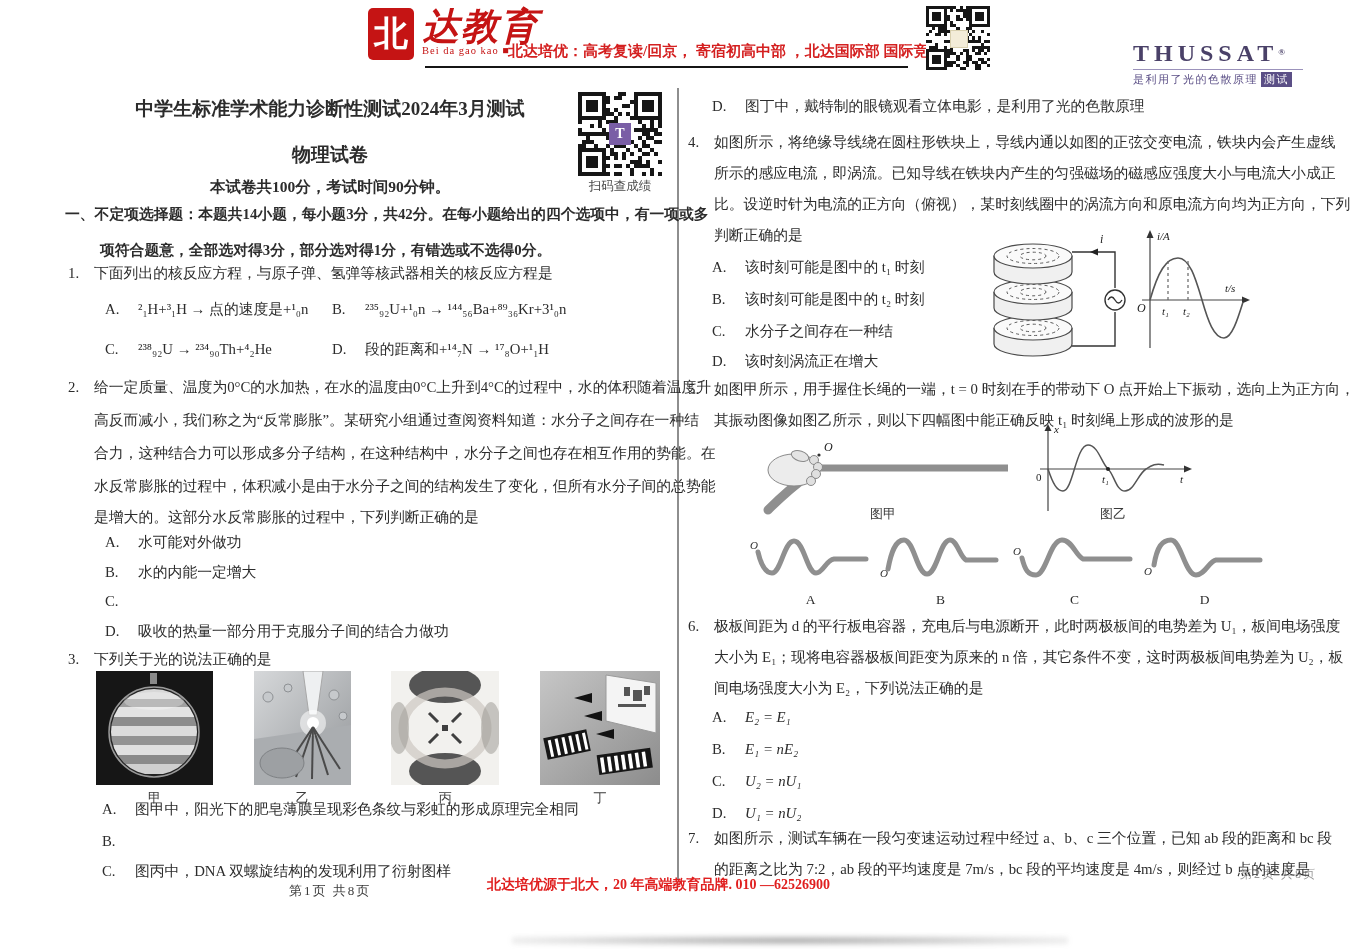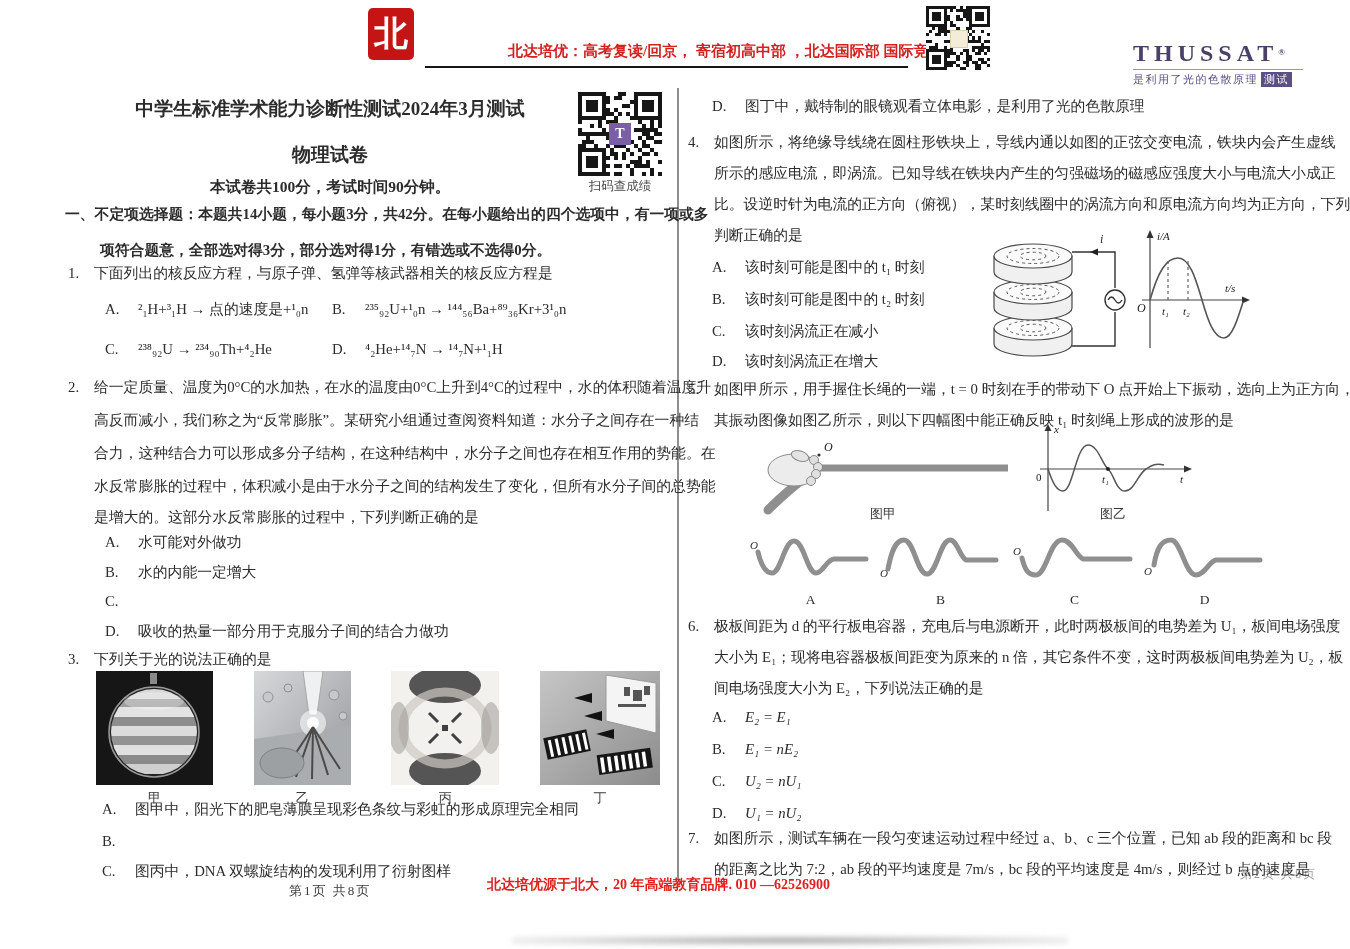--- a/index.html
+++ b/index.html
@@ -40,20 +40,24 @@
   .pageno{font-size:13px;color:#3c3c3c;letter-spacing:2px}
   .blurbar{background:radial-gradient(ellipse at center,rgba(80,80,80,.55),rgba(120,120,120,.18) 65%,transparent);
            filter:blur(2.5px)}
   svg text{font-family:"Liberation Serif","DejaVu Serif",serif}
 </style>
 </head>
 <body>
 
 <div class="abs" style="left:368px;top:8px;display:flex;gap:8px">
   <div class="seal">北</div>
+  <div>
+    <div class="brand">达教育</div>
+    <div class="romaji">Bei da gao kao ■</div>
+  </div>
 </div>
 <div class="abs tagline" style="left:508px;top:42px">北达培优：高考复读/回京， 寄宿初高中部 ，北达国际部 国际竞赛部</div>
 <div class="abs hrule" style="left:425px;top:66px;width:483px"></div>
 
 <div class="abs" style="left:926px;top:6px;width:64px;height:64px">
   <div class="qr-grid" style="width:64px;height:64px">
       <i style="grid-area: 1 / 1;"></i>
       <i style="grid-area: 1 / 2;"></i>
       <i style="grid-area: 1 / 3;"></i>
       <i style="grid-area: 1 / 4;"></i>
@@ -537,21 +541,21 @@
 <div class="abs ln opt" style="left:332px;top:300px">
   <span class="L">B.</span>
     <span>²³⁵₉₂U+¹₀n → ¹⁴⁴₅₆Ba+⁸⁹₃₆Kr+3¹₀n</span>
 </div>
 <div class="abs ln opt" style="left:105px;top:340px">
   <span class="L">C.</span>
     <span>²³⁸₉₂U → ²³⁴₉₀Th+⁴₂He</span>
 </div>
 <div class="abs ln opt" style="left:332px;top:340px">
   <span class="L">D.</span>
-    <span>⁴₂He+¹⁴₇N → ¹⁴₇N+¹₁H</span>
+    <span>段的距离和+¹⁴₇N → ¹⁷₈O+¹₁H</span>
 </div>
 
 <div class="abs ln qrow" style="left:68px;top:378px">
   <span class="num">2.</span>
   <span>给一定质量、温度为0°C的水加热，在水的温度由0°C上升到4°C的过程中，水的体积随着温度升</span>
 </div>
 <div class="abs ln" style="left:94px;top:411px">高反而减小，我们称之为“反常膨胀”。某研究小组通过查阅资料知道：水分子之间存在一种结</div>
 <div class="abs ln" style="left:94px;top:444px">合力，这种结合力可以形成多分子结构，在这种结构中，水分子之间也存在相互作用的势能。在</div>
 <div class="abs ln" style="left:94px;top:477px">水反常膨胀的过程中，体积减小是由于水分子之间的结构发生了变化，但所有水分子间的总势能</div>
 <div class="abs ln" style="left:94px;top:508px">是增大的。这部分水反常膨胀的过程中，下列判断正确的是</div>
@@ -721,21 +725,21 @@
 <div class="abs ln opt" style="left:712px;top:258px">
   <span class="L">A.</span>
     <span>该时刻可能是图中的 t₁ 时刻</span>
 </div>
 <div class="abs ln opt" style="left:712px;top:290px">
   <span class="L">B.</span>
     <span>该时刻可能是图中的 t₂ 时刻</span>
 </div>
 <div class="abs ln opt" style="left:712px;top:322px">
   <span class="L">C.</span>
-    <span>该时刻涡流正在减小</span>
+    <span>水分子之间存在一种结</span>
 </div>
 <div class="abs ln opt" style="left:712px;top:352px">
   <span class="L">D.</span>
     <span>该时刻涡流正在增大</span>
 </div>
 
 <svg class="abs" style="left:982px;top:228px" width="270" height="145" viewBox="0 0 270 145">
 
   <g stroke="#4a4a4a" stroke-width="1.2" fill="#f0f0f0">
     <path d="M12,100 v16 a39,12 0 0 0 78,0 v-16"></path>

